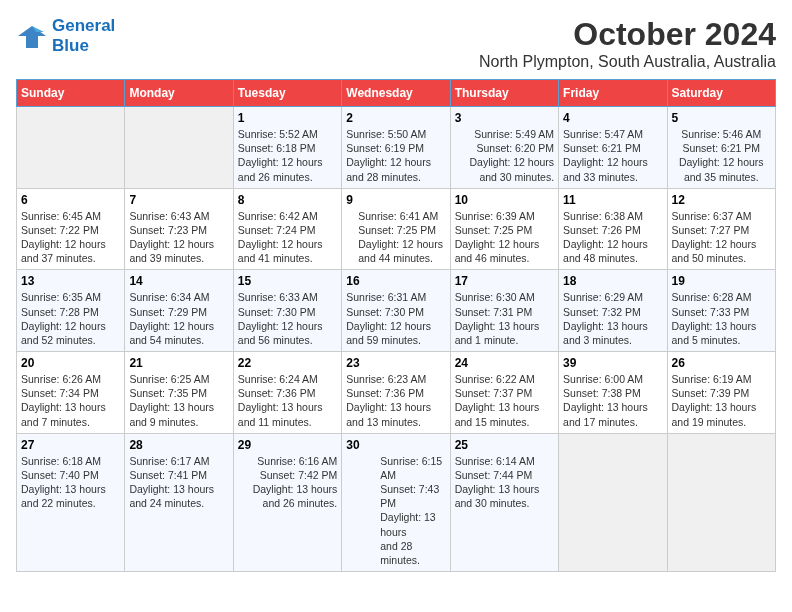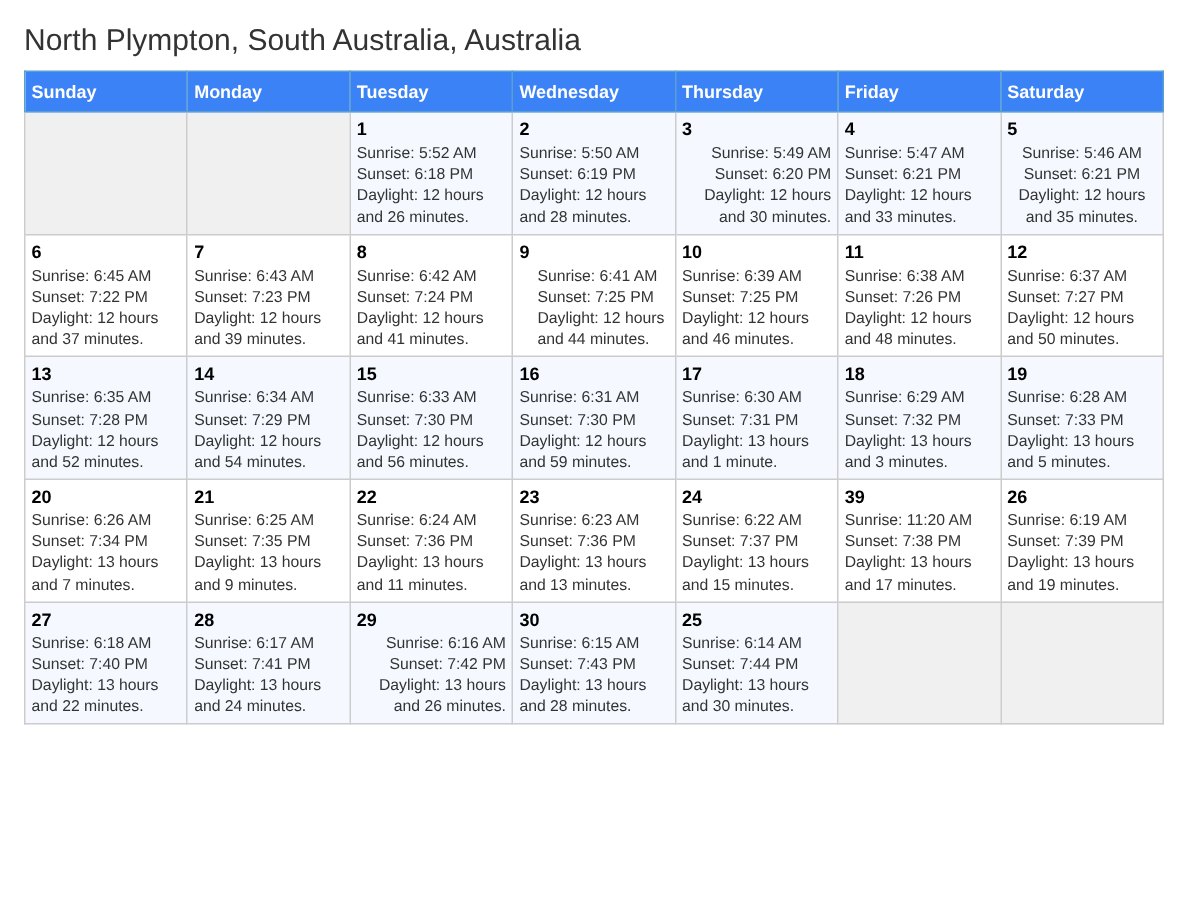--- a/index.html
+++ b/index.html
@@ -27,30 +27,30 @@
     }
     .title-block {
       text-align: right;
     }
     .main-title {
       font-size: 32px;
       font-weight: bold;
       color: #333;
     }
     .subtitle {
-      font-size: 20px;
+      font-size: 16px;
       color: #333;
     }
     table {
       width: 100%;
       border-collapse: collapse;
       font-size: 11px;
     }
     thead tr th {
-      background-color: #3b82f6;
+      background-color: #ef4444;
       color: #fff;
       padding: 6px 4px;
       text-align: left;
       font-size: 12px;
       font-weight: bold;
       border: 1px solid #5a9fd4;
     }
     tbody tr td {
       border: 1px solid #ccc;
       padding: 4px;
@@ -77,21 +77,32 @@
       line-height: 1.35;
     }
     .empty-cell {
       background: #f0f0f0 !important;
     }
   </style>
 </head>
 <body>
 
 <div class="header-section">
+  <div class="logo">
+    <svg class="logo-bird" viewBox="0 0 32 28" xmlns="http://www.w3.org/2000/svg">
+      <polygon points="16,4 30,14 22,14 22,26 10,26 10,14 2,14" fill="#1a6fba" opacity="0.85"></polygon>
+      <polygon points="16,4 28,10 20,10" fill="#4aa8e0"></polygon>
+    </svg>
+    <div>
+      <div style="font-size:17px;font-weight:bold;color:#1a6fba;">General</div>
+      <div style="font-size:17px;font-weight:bold;color:#1a6fba;">Blue</div>
+    </div>
+  </div>
   <div class="title-block">
+    <div class="main-title">October 2024</div>
     <div class="subtitle">North Plympton, South Australia, Australia</div>
   </div>
 </div>
 
 <table>
   <thead>
     <tr>
     <th>Sunday</th>
         <th>Monday</th>
         <th>Tuesday</th>
@@ -274,21 +285,21 @@
         </td>
         <td>
           <span class="day-number">24</span>
           <div class="day-info" style="white-space: pre-line;">Sunrise: 6:22 AM
 Sunset: 7:37 PM
 Daylight: 13 hours
 and 15 minutes.</div>
         </td>
         <td>
           <span class="day-number">39</span>
-          <div class="day-info" style="white-space: pre-line;">Sunrise: 11:20 AM
+          <div class="day-info" style="white-space: pre-line;">Sunrise: 6:00 AM
 Sunset: 7:38 PM
 Daylight: 13 hours
 and 17 minutes.</div>
         </td>
         <td>
           <span class="day-number">26</span>
           <div class="day-info" style="white-space: pre-line;">Sunrise: 6:19 AM
 Sunset: 7:39 PM
 Daylight: 13 hours
 and 19 minutes.</div>
@@ -311,21 +322,21 @@
         </td>
         <td>
           <span class="day-number">29</span>
           <div class="day-info" style="white-space: pre-line; text-align: right;">Sunrise: 6:16 AM
 Sunset: 7:42 PM
 Daylight: 13 hours
 and 26 minutes.</div>
         </td>
         <td>
           <span class="day-number">30</span>
-          <div class="day-info" style="white-space: pre-line;">Sunrise: 6:15 AM
+          <div class="day-info" style="white-space: pre-line; margin-left: 34px;">Sunrise: 6:15 AM
 Sunset: 7:43 PM
 Daylight: 13 hours
 and 28 minutes.</div>
         </td>
         <td>
           <span class="day-number">25</span>
           <div class="day-info" style="white-space: pre-line;">Sunrise: 6:14 AM
 Sunset: 7:44 PM
 Daylight: 13 hours
 and 30 minutes.</div>

